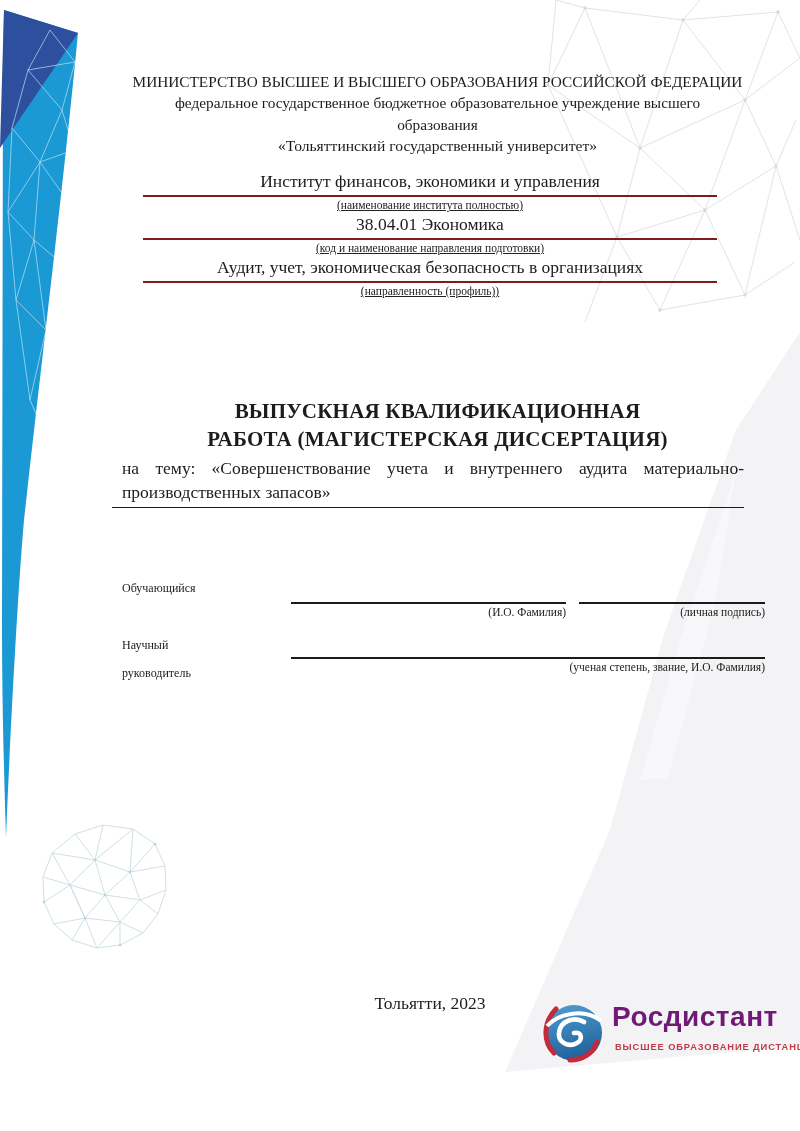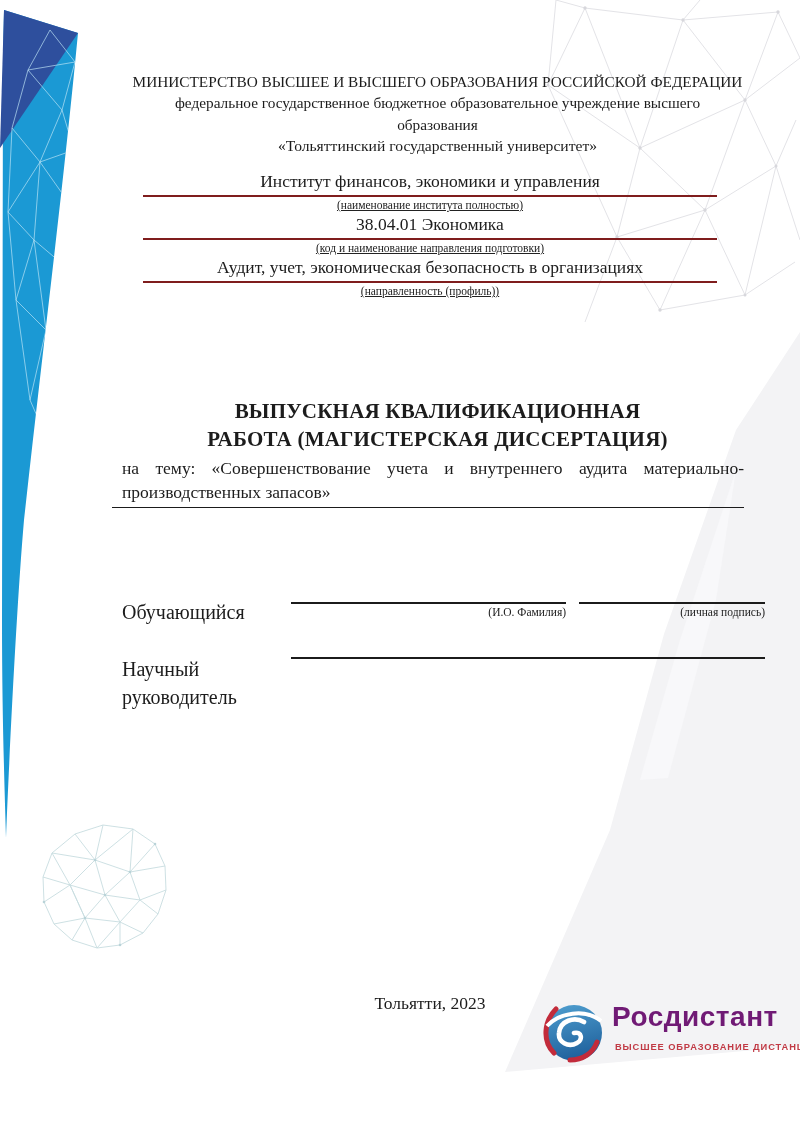--- a/index.html
+++ b/index.html
@@ -14,21 +14,21 @@
   .field .value{font-size:17.5px;line-height:24px;padding-bottom:2px;border-bottom:2px solid #7f1d1d;}
   .field .caption{font-size:11.5px;line-height:14px;padding-top:1px;color:#222;text-decoration:underline;}
   .f1{top:169px;} .f2{top:212px;} .f3{top:255px;}
   
   .main-title{position:absolute;left:110px;top:383px;width:655px;text-align:center;font-size:21px;font-weight:bold;line-height:27.5px;letter-spacing:.2px;margin-top:15px;}
   
   .theme{position:absolute;left:112px;top:456px;width:632px;font-size:17.5px;line-height:24px;}
   .theme .t1{text-align:justify;text-align-last:justify;padding-left:10px;}
   .theme .t2{border-bottom:1.6px solid #1b1b1b;padding-bottom:3px;padding-left:10px;}
   
-  .sig-label{position:absolute;font-size:20px;line-height:28px;margin-top:24px;}
+  .sig-label{position:absolute;font-size:12px;line-height:28px;}
   .rule{position:absolute;border-bottom:2px solid #1b1b1b;}
   .rule-cap{position:absolute;text-align:right;font-size:11.5px;color:#222;}
   
   .city{position:absolute;left:110px;top:993px;width:640px;text-align:center;font-size:17.5px;}
   
   .logo-name{position:absolute;left:612px;top:1001px;font-family:"Liberation Sans",sans-serif;font-weight:bold;font-size:28px;color:#701a75;letter-spacing:.5px;}
   .logo-tagline{position:absolute;left:615px;top:1042px;width:176px;font-family:"Liberation Sans",sans-serif;font-weight:bold;font-size:9.3px;color:#c13a45;letter-spacing:.9px;white-space:nowrap;}
 </style>
 </head>
 <body>
@@ -122,20 +122,21 @@
   <div class="rule" style="left:291px;top:584px;width:275px;height:18px;"></div>
   <div class="rule-cap" style="left:291px;top:606px;width:275px;">(И.О. Фамилия)</div>
   <div class="rule" style="left:579px;top:584px;width:186px;height:18px;"></div>
   <div class="rule-cap" style="left:579px;top:606px;width:186px;">(личная подпись)</div>
 
   <div class="sig-label" style="left:122px;top:631px;">
     <div>Научный</div>
     <div>руководитель</div>
   </div>
   <div class="rule" style="left:291px;top:640px;width:474px;height:17px;"></div>
+  <div class="rule-cap" style="left:291px;top:661px;width:474px;">(ученая степень, звание, И.О. Фамилия)</div>
 
   <div class="city">Тольятти, 2023</div>
 
   <svg class="decor" style="left:543px;top:1000px;" width="62" height="64" viewBox="0 0 62 64">
     <defs>
       <linearGradient id="gg" x1="0" y1="0" x2="0.25" y2="1">
         <stop offset="0" stop-color="#4f9fd0"></stop>
         <stop offset="1" stop-color="#21639e"></stop>
       </linearGradient>
     </defs>

